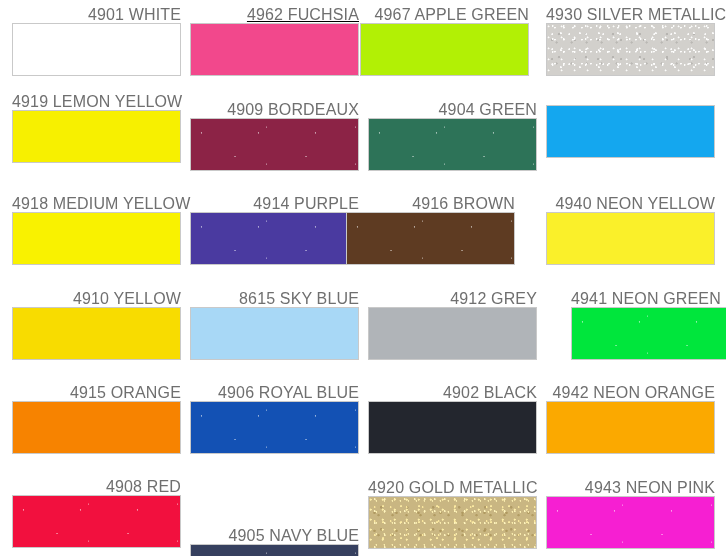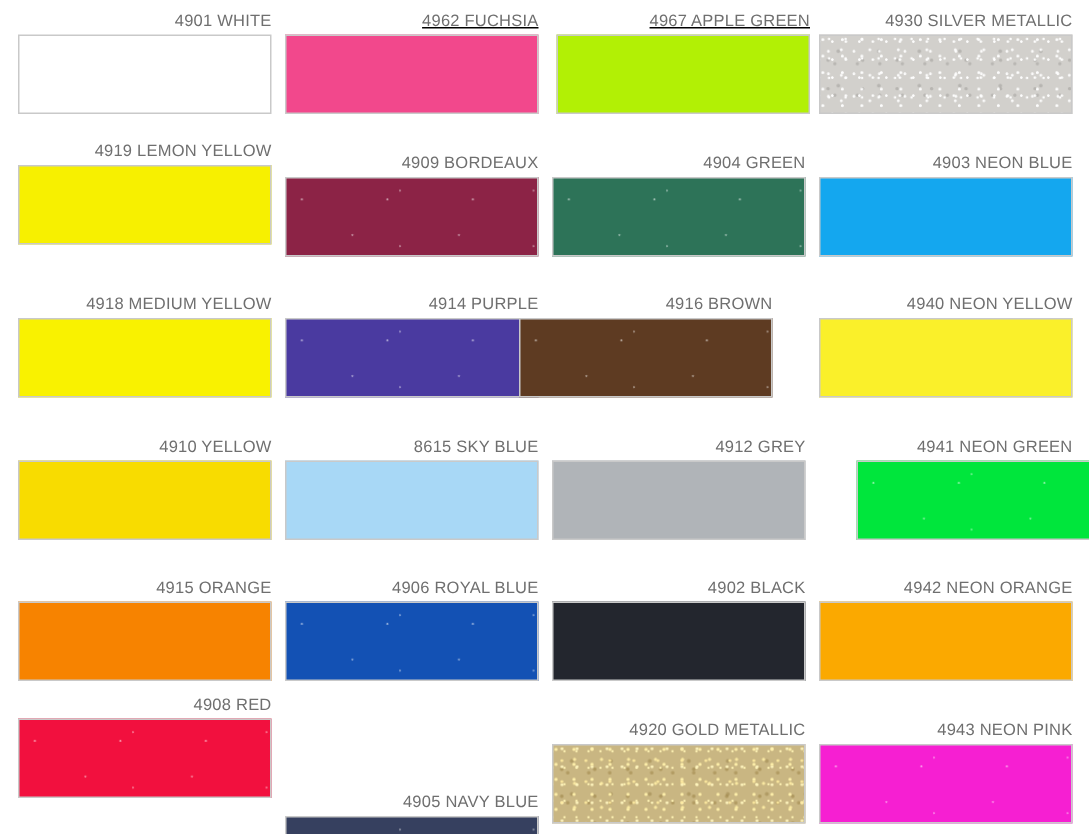--- a/index.html
+++ b/index.html
@@ -25,21 +25,21 @@
 
   .swatch-cell {
     position: absolute;
     width: 169px;
     box-sizing: border-box;
   }
 
   .swatch-label {
     display: block;
     text-align: right;
-    font-size: 11px;
+    font-size: 16px;
     line-height: 13px;
     letter-spacing: 0.15px;
     color: #6f6f6f;
     height: 13px;
     white-space: nowrap;
     overflow: visible;
     padding-right: 0px;
   }
 
   .swatch-chip {
@@ -104,42 +104,41 @@
 
 <div id="swatch-grid">
     <div class="swatch-cell" style="left: 12px; top: 8px;">
       <span class="swatch-label">4901 WHITE</span>
       <span class="swatch-chip" style="background: rgb(255, 255, 255);"></span>
     </div>
     <div class="swatch-cell" style="left: 190px; top: 8px; text-decoration: underline;">
       <span class="swatch-label">4962 FUCHSIA</span>
       <span class="swatch-chip" style="background: rgb(242, 72, 140);"></span>
     </div>
-    <div class="swatch-cell" style="left: 371px; top: 8px; text-decoration: underline;">
+    <div class="swatch-cell" style="left: 360px; top: 8px;">
       <span class="swatch-label">4967 APPLE GREEN</span>
       <span class="swatch-chip" style="background: rgb(178, 240, 5);"></span>
     </div>
     <div class="swatch-cell" style="left: 546px; top: 8px;">
       <span class="swatch-label">4930 SILVER METALLIC</span>
       <span class="swatch-chip metallic-silver" style="background: rgb(210, 208, 204);"></span>
     </div>
     <div class="swatch-cell" style="left: 12px; top: 95px;">
       <span class="swatch-label">4919 LEMON YELLOW</span>
       <span class="swatch-chip" style="background: rgb(247, 240, 0);"></span>
     </div>
     <div class="swatch-cell" style="left: 190px; top: 102.5px;">
       <span class="swatch-label">4909 BORDEAUX</span>
       <span class="swatch-chip flecked" style="background: rgb(140, 35, 70);"></span>
     </div>
     <div class="swatch-cell" style="left: 368px; top: 103px;">
       <span class="swatch-label">4904 GREEN</span>
       <span class="swatch-chip flecked" style="background: rgb(45, 115, 88);"></span>
     </div>
     <div class="swatch-cell" style="left: 546px; top: 102.5px;">
-      <span class="swatch-label">4903 NEON BLUE</span>
       <span class="swatch-chip" style="background: rgb(20, 167, 239);"></span>
     </div>
     <div class="swatch-cell" style="left: 12px; top: 197px;">
       <span class="swatch-label">4918 MEDIUM YELLOW</span>
       <span class="swatch-chip" style="background: rgb(249, 242, 0);"></span>
     </div>
     <div class="swatch-cell" style="left: 190px; top: 197px;">
       <span class="swatch-label">4914 PURPLE</span>
       <span class="swatch-chip flecked" style="background: rgb(74, 58, 160);"></span>
     </div>
@@ -176,21 +175,21 @@
       <span class="swatch-chip flecked" style="background: rgb(19, 81, 180);"></span>
     </div>
     <div class="swatch-cell" style="left: 368px; top: 386px;">
       <span class="swatch-label">4902 BLACK</span>
       <span class="swatch-chip" style="background: rgb(35, 38, 46);"></span>
     </div>
     <div class="swatch-cell" style="left: 546px; top: 386px;">
       <span class="swatch-label">4942 NEON ORANGE</span>
       <span class="swatch-chip" style="background: rgb(251, 169, 0);"></span>
     </div>
-    <div class="swatch-cell" style="left: 12px; top: 464px;">
+    <div class="swatch-cell" style="left: 12px; top: 480px;">
       <span class="swatch-label">4908 RED</span>
       <span class="swatch-chip flecked" style="background: rgb(242, 16, 62);"></span>
     </div>
     <div class="swatch-cell" style="left: 190px; top: 480.5px; margin-top: 48px;">
       <span class="swatch-label">4905 NAVY BLUE</span>
       <span class="swatch-chip flecked" style="background: rgb(54, 64, 95);"></span>
     </div>
     <div class="swatch-cell" style="left: 368px; top: 480.5px;">
       <span class="swatch-label">4920 GOLD METALLIC</span>
       <span class="swatch-chip metallic-gold" style="background: rgb(201, 182, 130);"></span>

